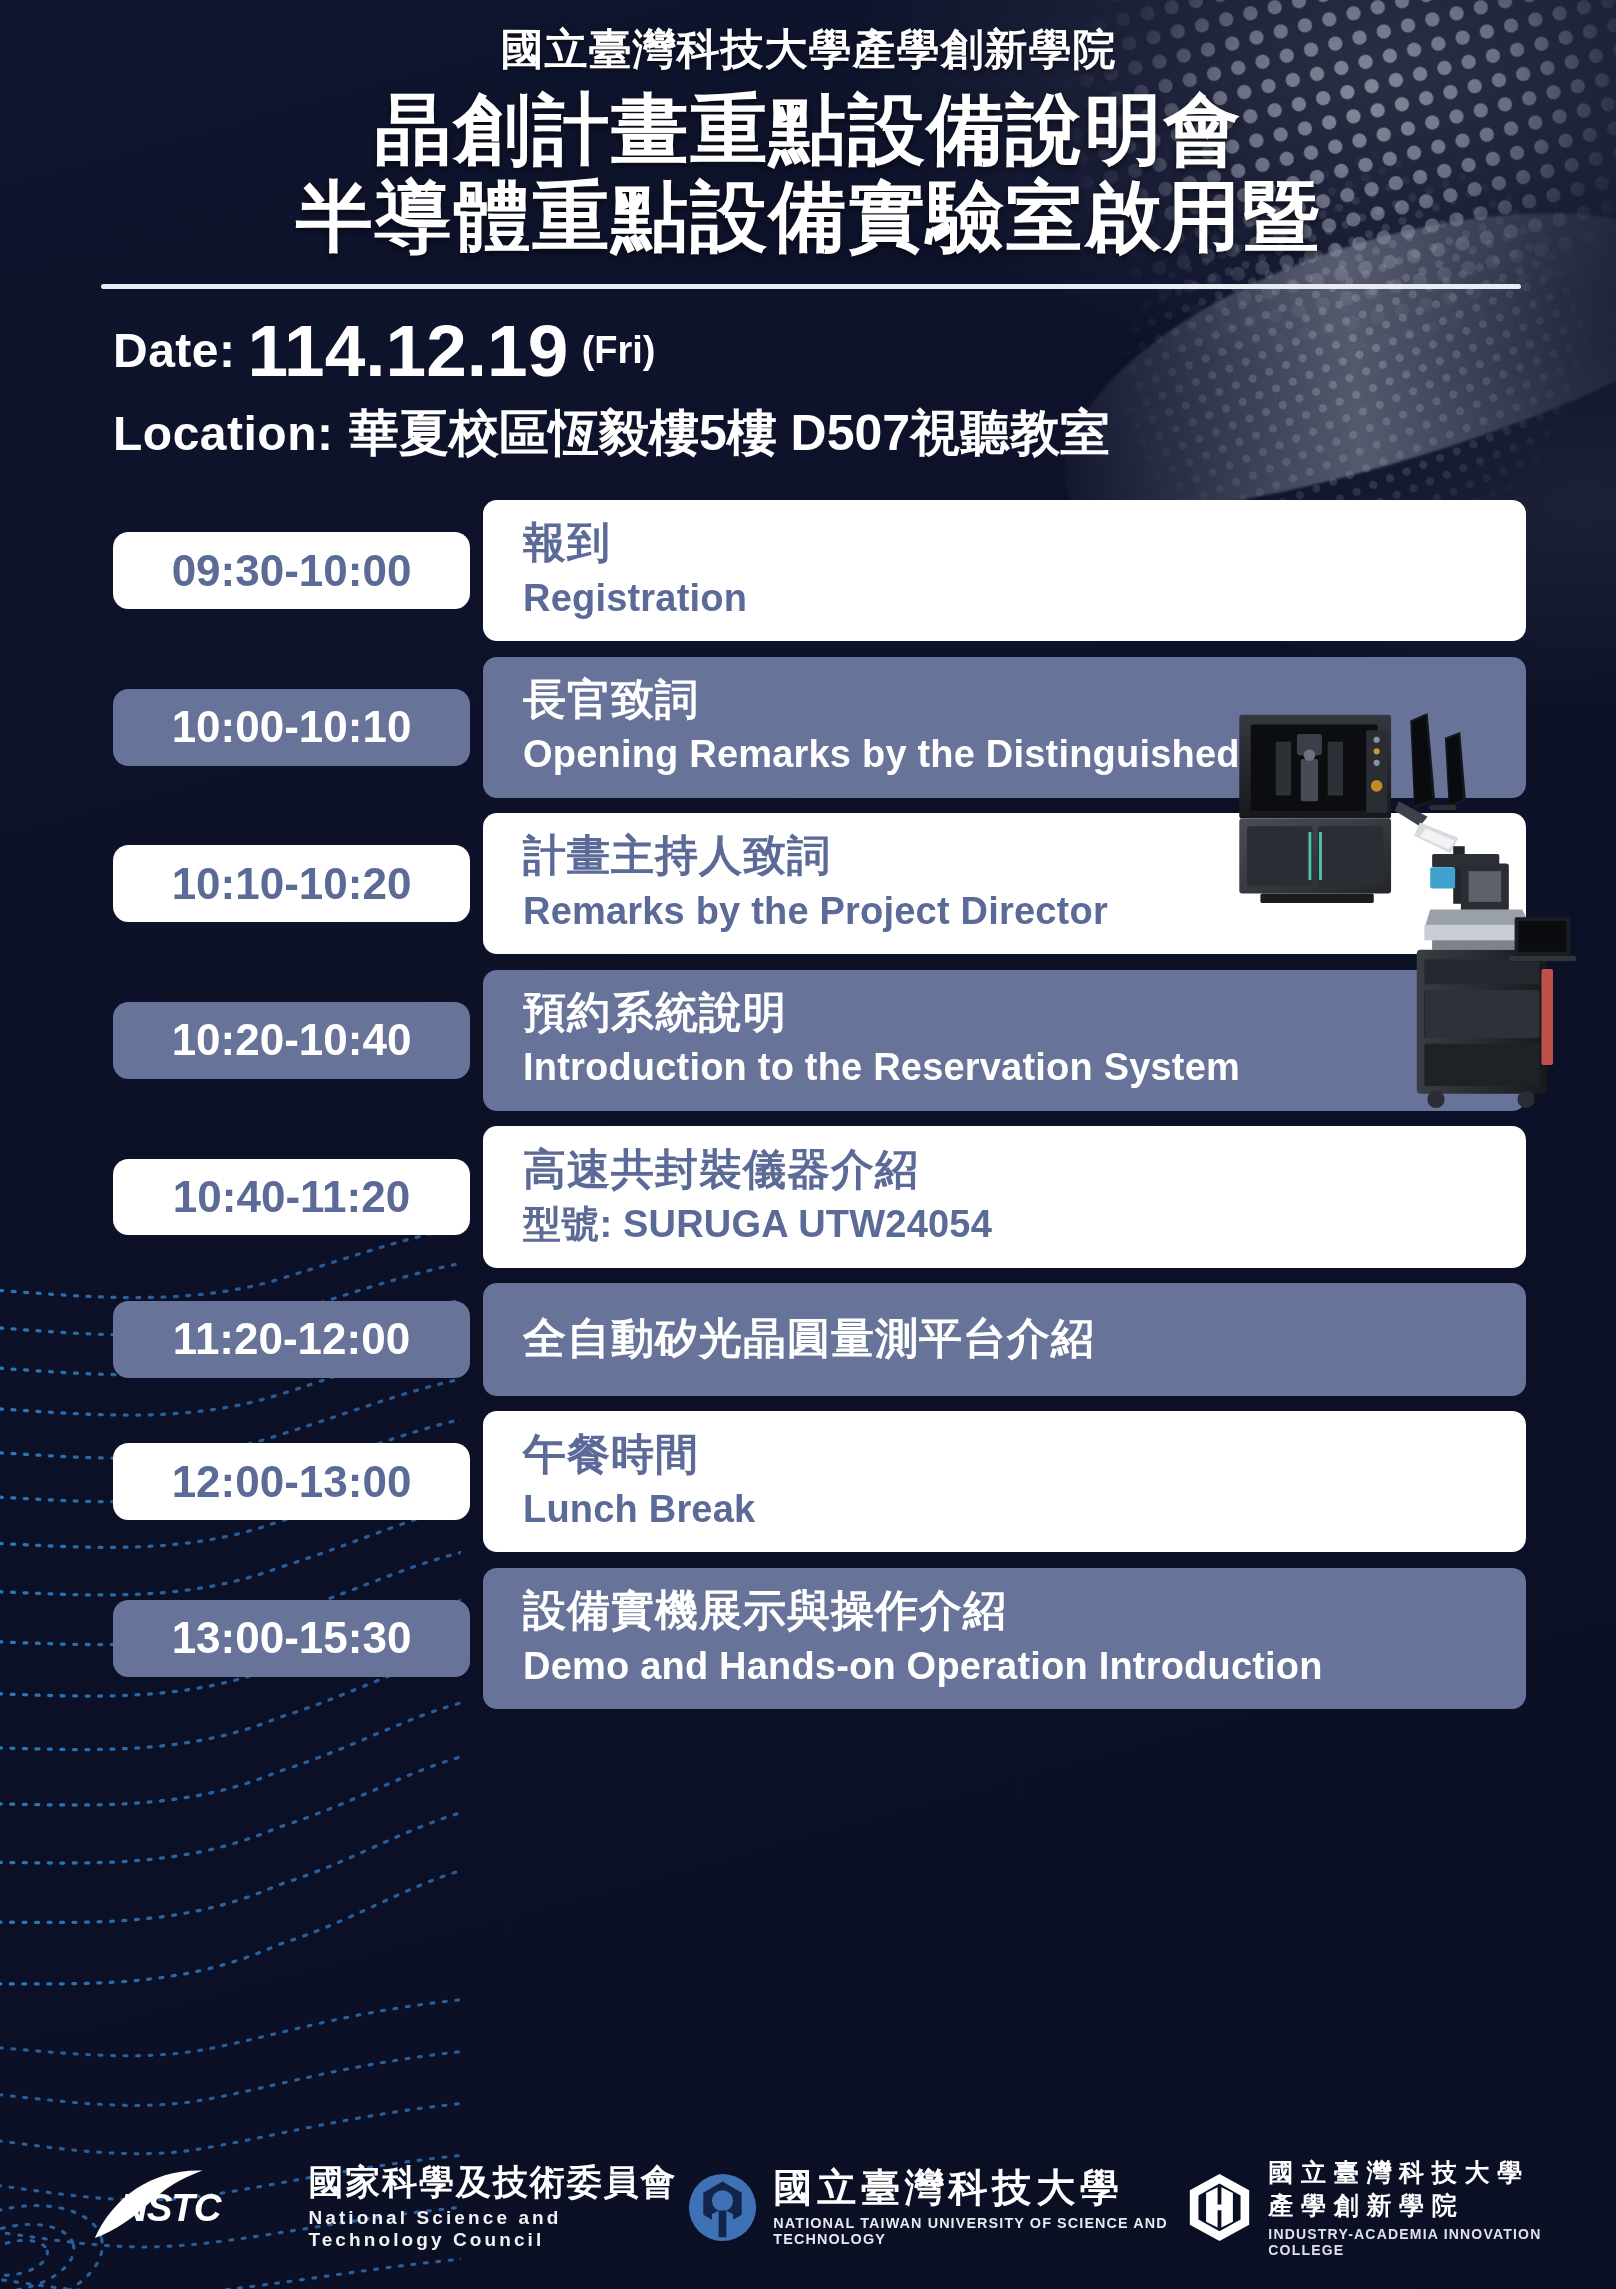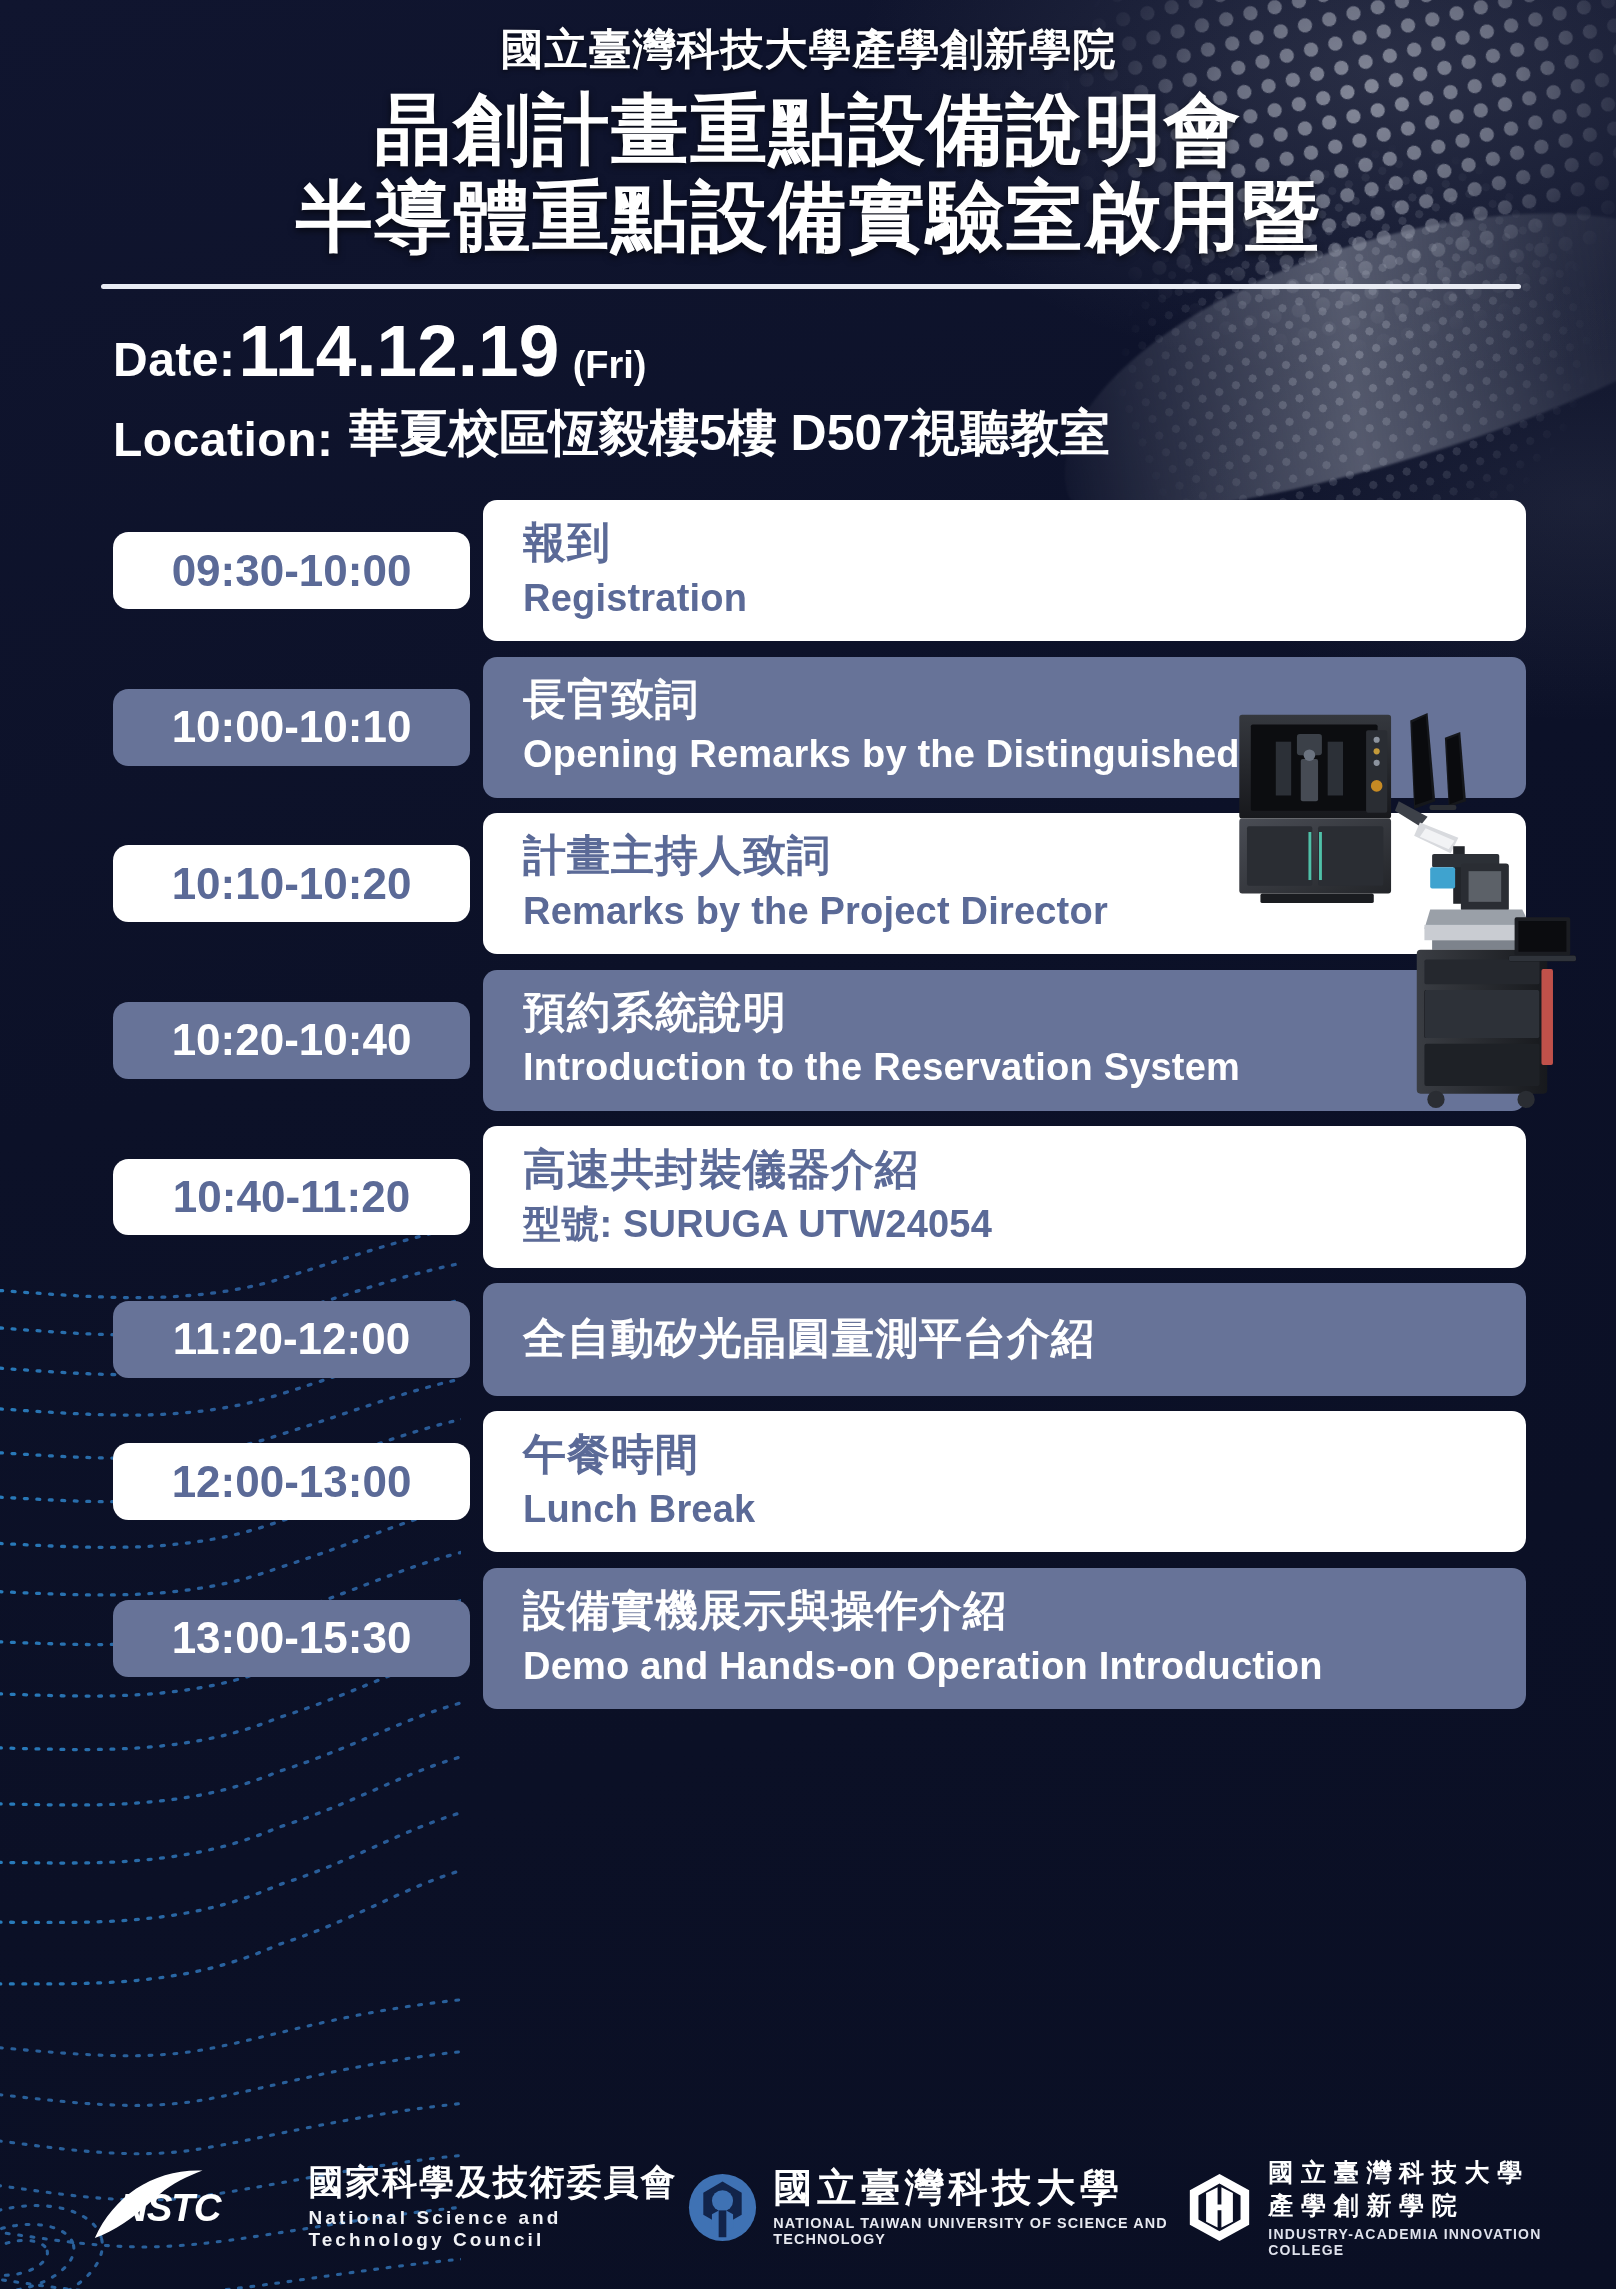--- a/index.html
+++ b/index.html
@@ -78,25 +78,25 @@
     text-shadow:0 2.9px 7.7px rgba(0,0,0,.6);
   }
   .title-main .ln { display:block; }
 
   .rule {
     height:4.8px; background:#e9ecf4; border-radius:2.9px;
     margin:25px 96px 0 101px;
   }
 
   .meta { padding:25px 0 0 113px; }
-  .meta-row { display:flex; align-items:flex-end; color:#fff; }
+  .meta-row { display:flex; align-items:center; color:#fff; }
   .meta-row + .meta-row { margin-top:13.4px; }
   .meta-label { font-size:48px; font-weight:700; letter-spacing:0.5px; }
   .date-big {
-    font-size:73px; font-weight:900; letter-spacing:0px; margin-left:3px;
+    font-size:73px; font-weight:900; letter-spacing:0px; margin-left:12px;
     line-height:1;
   }
   .date-day { font-size:38px; font-weight:700; margin-left:13.4px; }
   .loc-text { font-size:50px; font-weight:700; margin-left:15.4px; }
 
   
   .schedule { margin:33px 91px 0 113px; position:relative; }
   .row {
     display:flex; align-items:center; gap:13px;
     margin-bottom:15.4px; position:relative;

